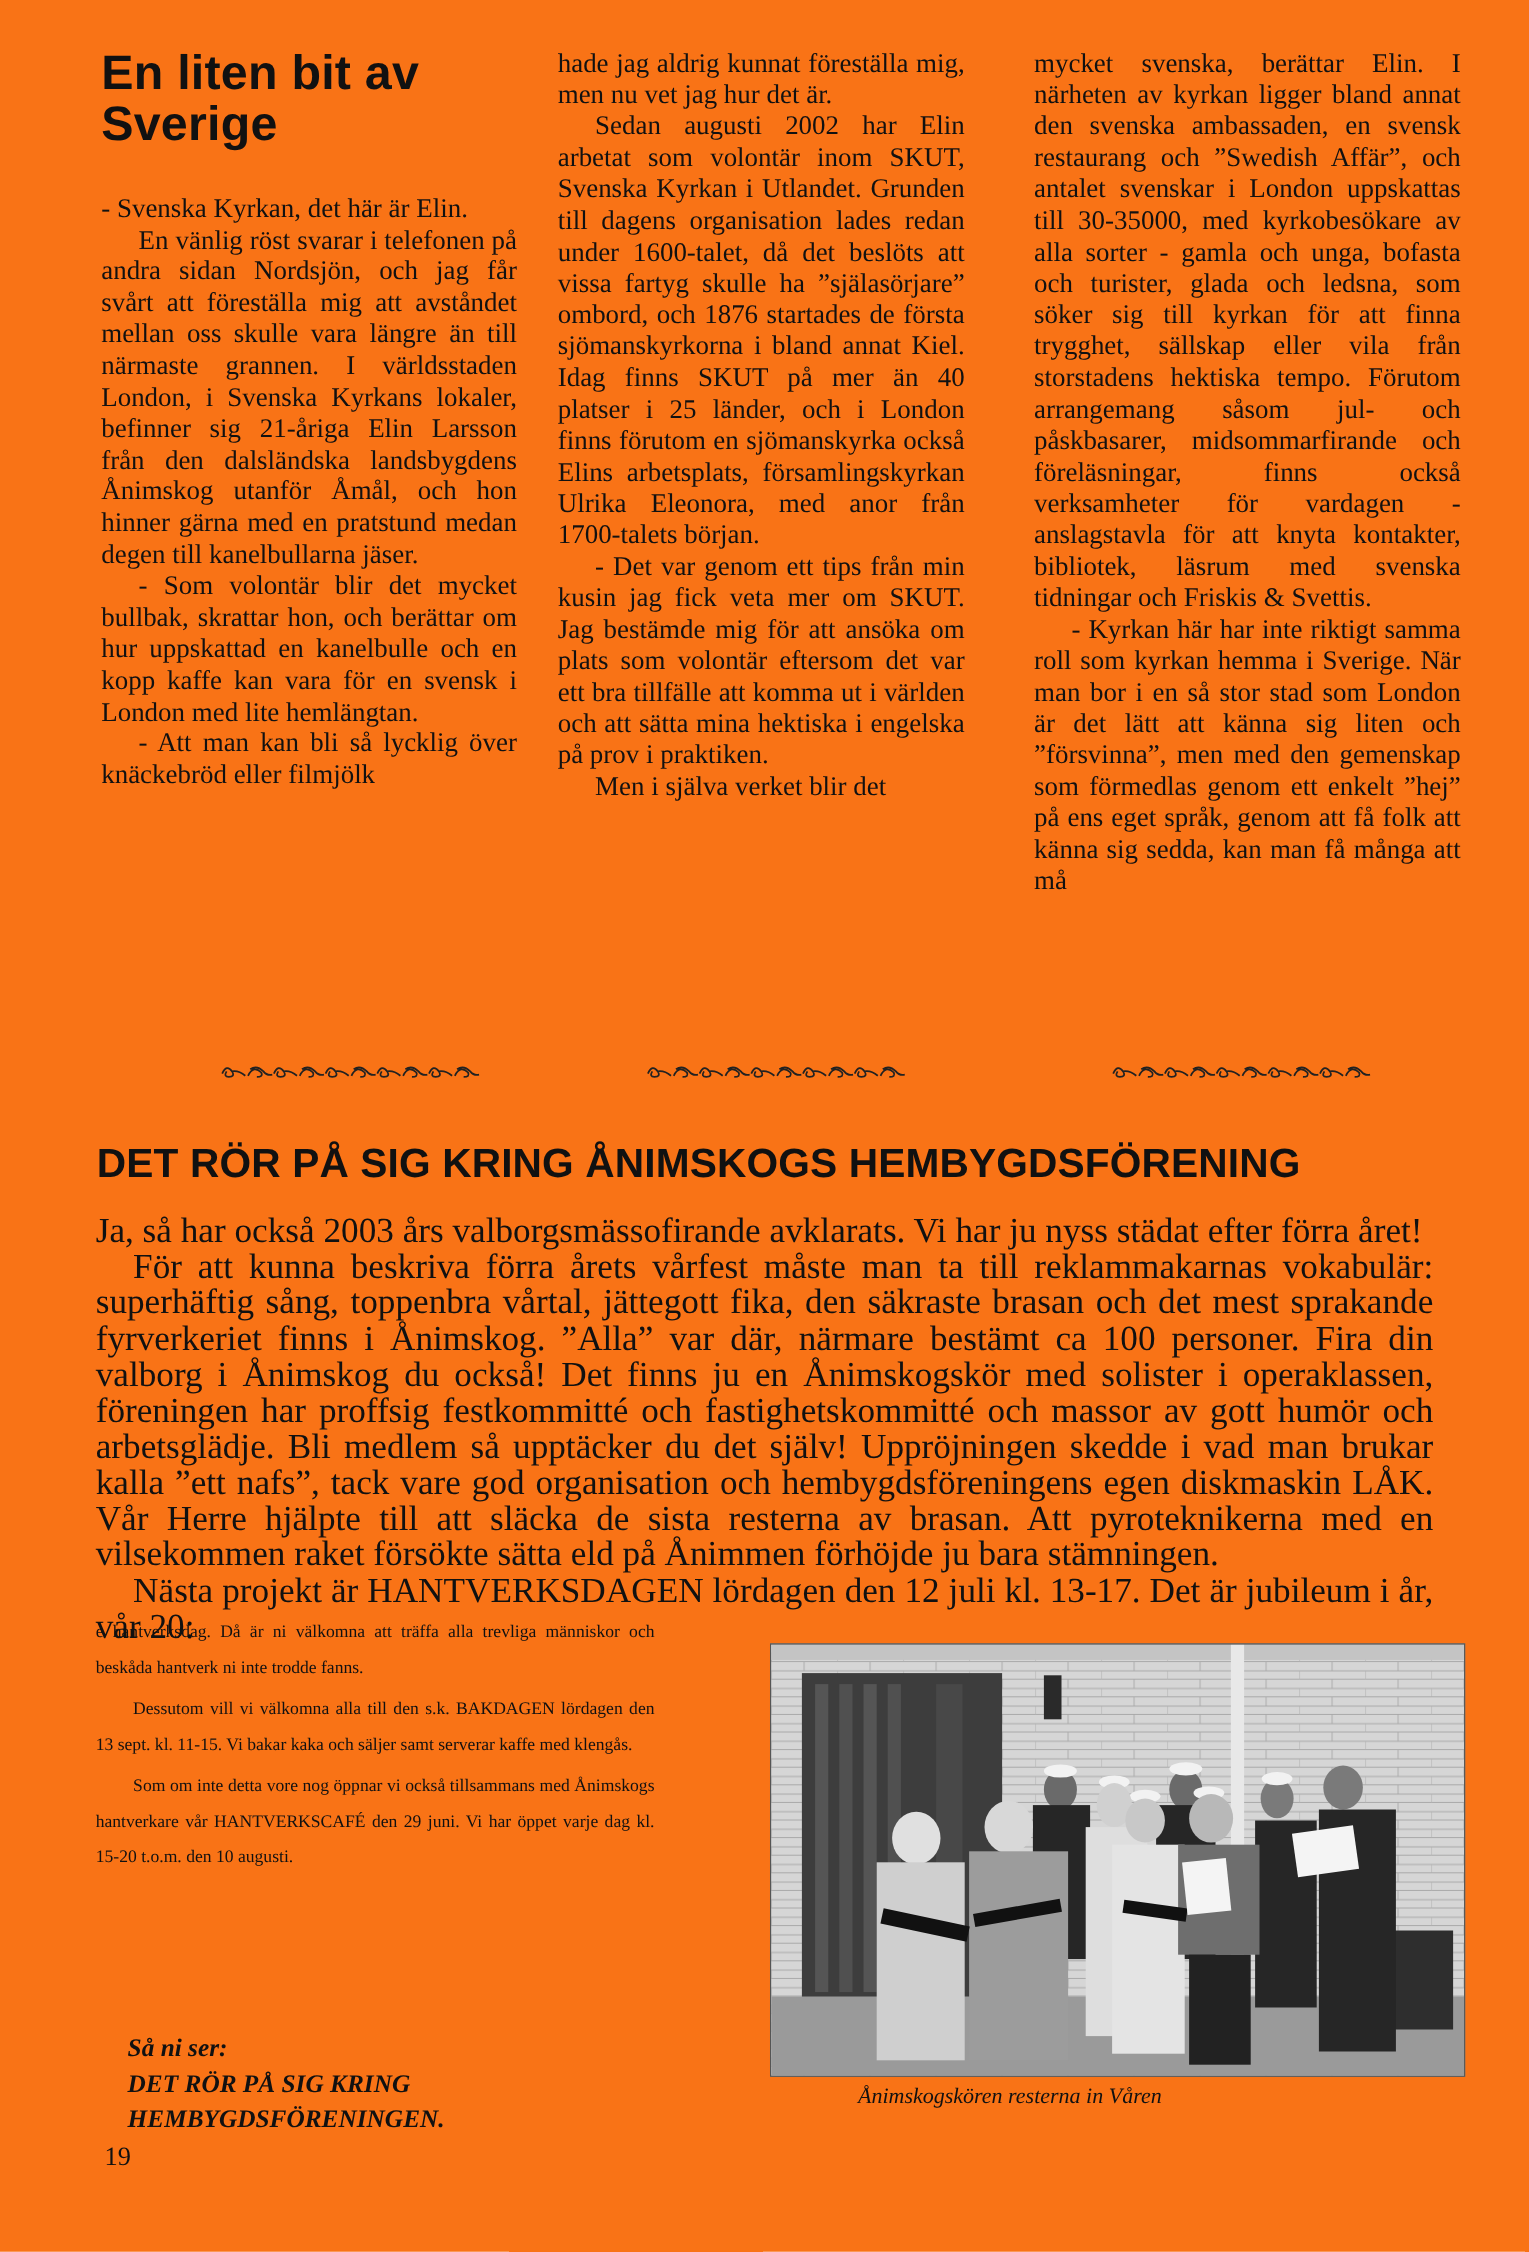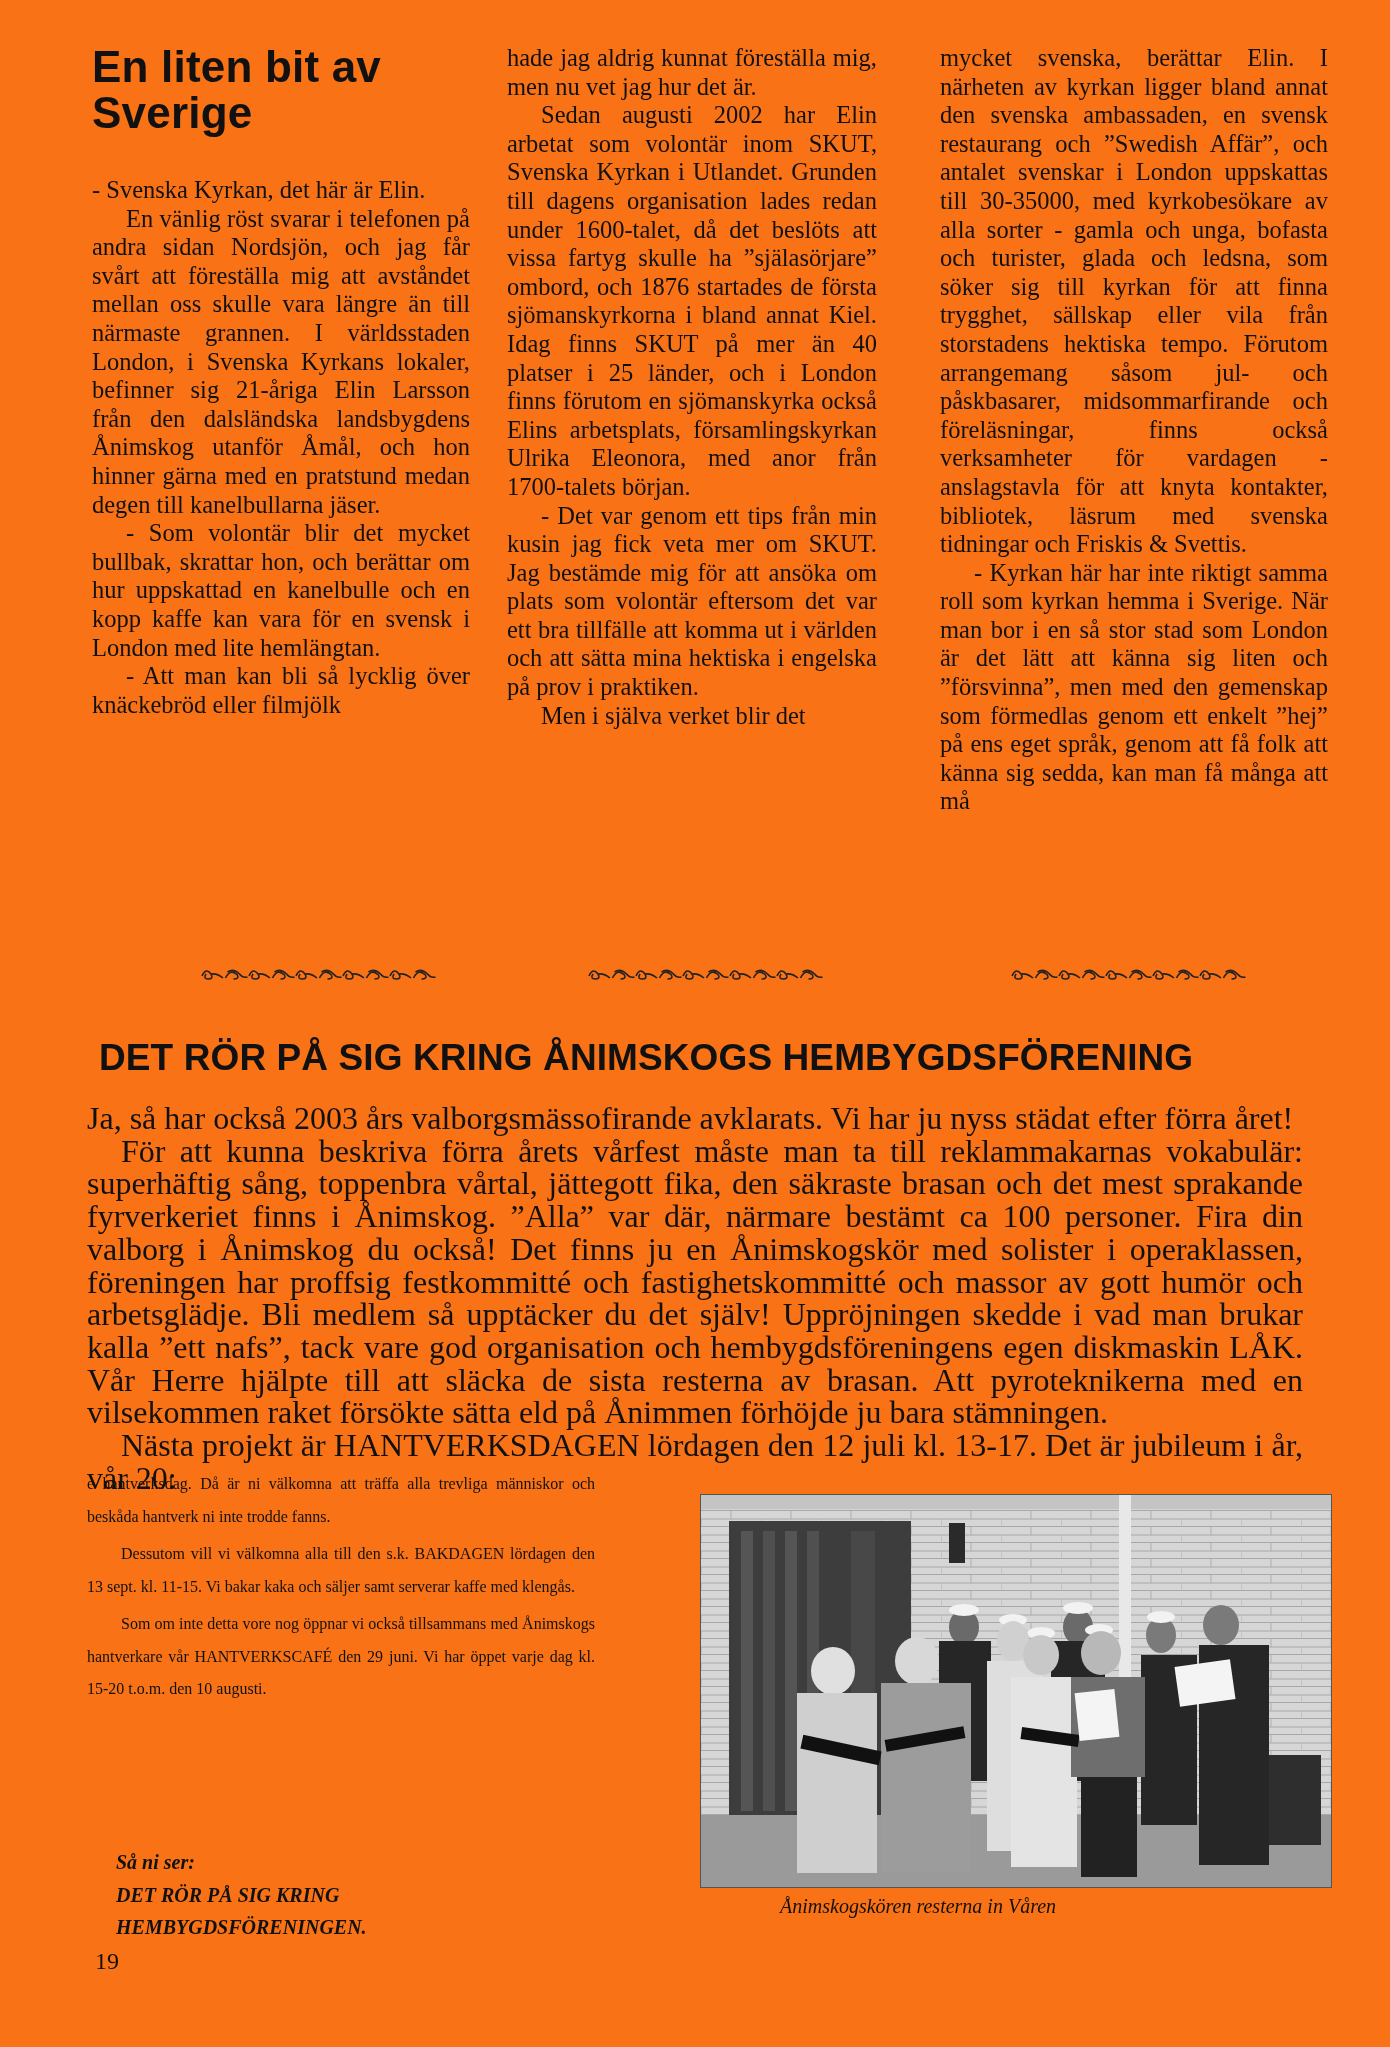--- a/index.html
+++ b/index.html
@@ -15,31 +15,31 @@
   #col2 { left: 507px; width: 370px; }
   #col3 { left: 940px; width: 388px; }
 
   .headline1 { font-weight: bold; font-size: 44px; line-height: 46px; margin: 0 0 40px 0; text-align: left; letter-spacing: 0.2px; }
 
   .ornament { position: absolute; top: 964px; font-size: 22px; letter-spacing: -2px; color: #222; white-space: nowrap; }
   #orn1 { left: 196px; }
   #orn2 { left: 583px; }
   #orn3 { left: 1006px; }
 
-  .headline2 { position: absolute; left: 99px; top: 1005px; font-weight: bold; font-size: 37px; line-height: 44px; white-space: nowrap; letter-spacing: 0.1px; }
+  .headline2 { position: absolute; left: 88px; top: 1005px; font-weight: bold; font-size: 37px; line-height: 44px; white-space: nowrap; letter-spacing: 0.1px; }
 
   .body2 { position: absolute; left: 87px; top: 1072px; width: 1216px; font-size: 32px; line-height: 32.7px; text-align: justify; margin-top: 30px; }
   .body2 p { margin: 0; }
   .body2 p.ind { text-indent: 34px; }
 
   .body3 { position: absolute; left: 87px; top: 1468px; width: 508px; font-size: 16px; line-height: 32.5px; text-align: justify; }
   .body3 p { margin: 0 0 5px 0; }
   .body3 p.ind { text-indent: 34px; }
 
-  .closing { position: absolute; left: 116px; top: 1846px; font-style: italic; font-weight: bold; font-size: 20px; line-height: 32.5px; }
+  .closing { position: absolute; left: 116px; top: 1846px; font-style: italic; font-weight: bold; font-size: 23px; line-height: 32.5px; }
   .closing div { white-space: nowrap; }
 
   .page-number { position: absolute; left: 95px; top: 1948px; font-size: 24px; }
 
   .photo { position: absolute; left: 700px; top: 1494px; width: 630px; height: 392px; background: #8a8a8a; overflow: hidden; border: 1px solid #555; }
   .caption { position: absolute; left: 780px; top: 1895px; font-style: italic; font-size: 20px; white-space: nowrap; }
 </style>
 </head>
 <body>
 

